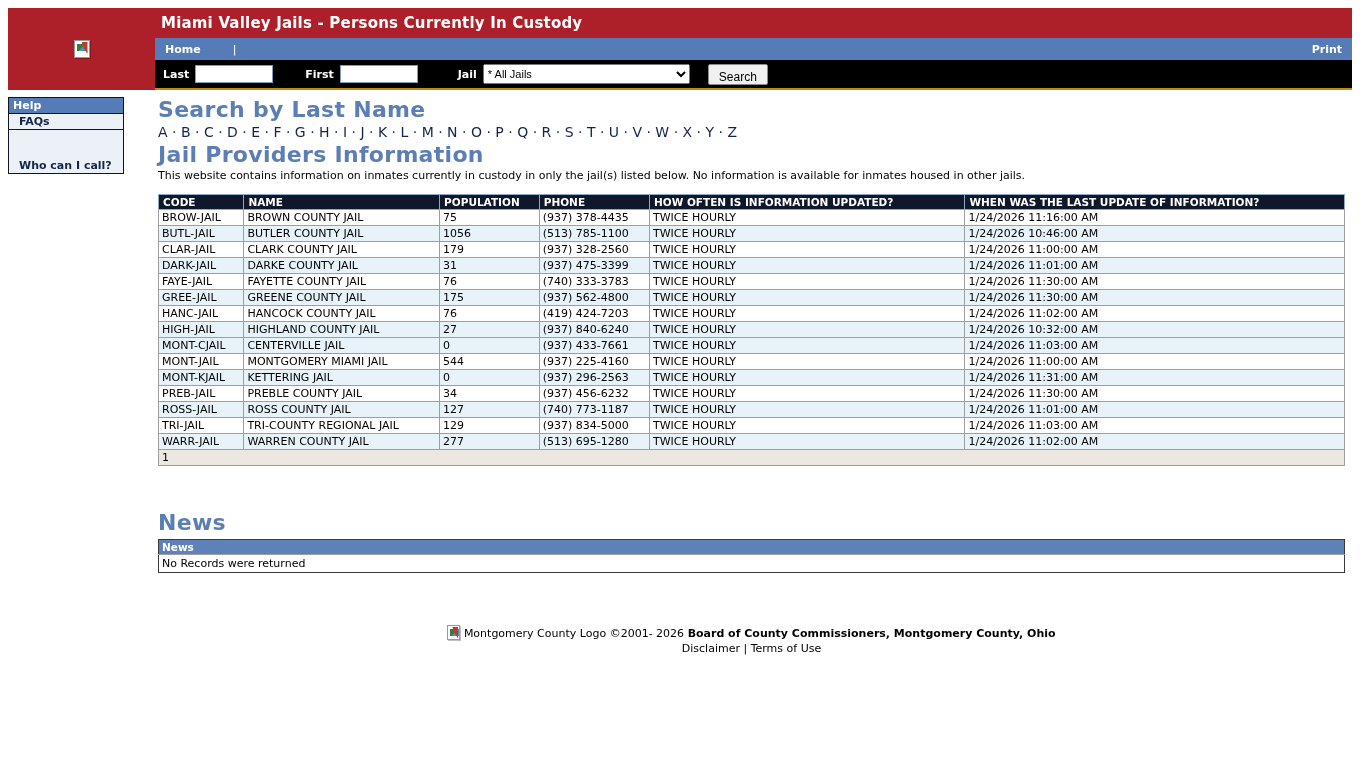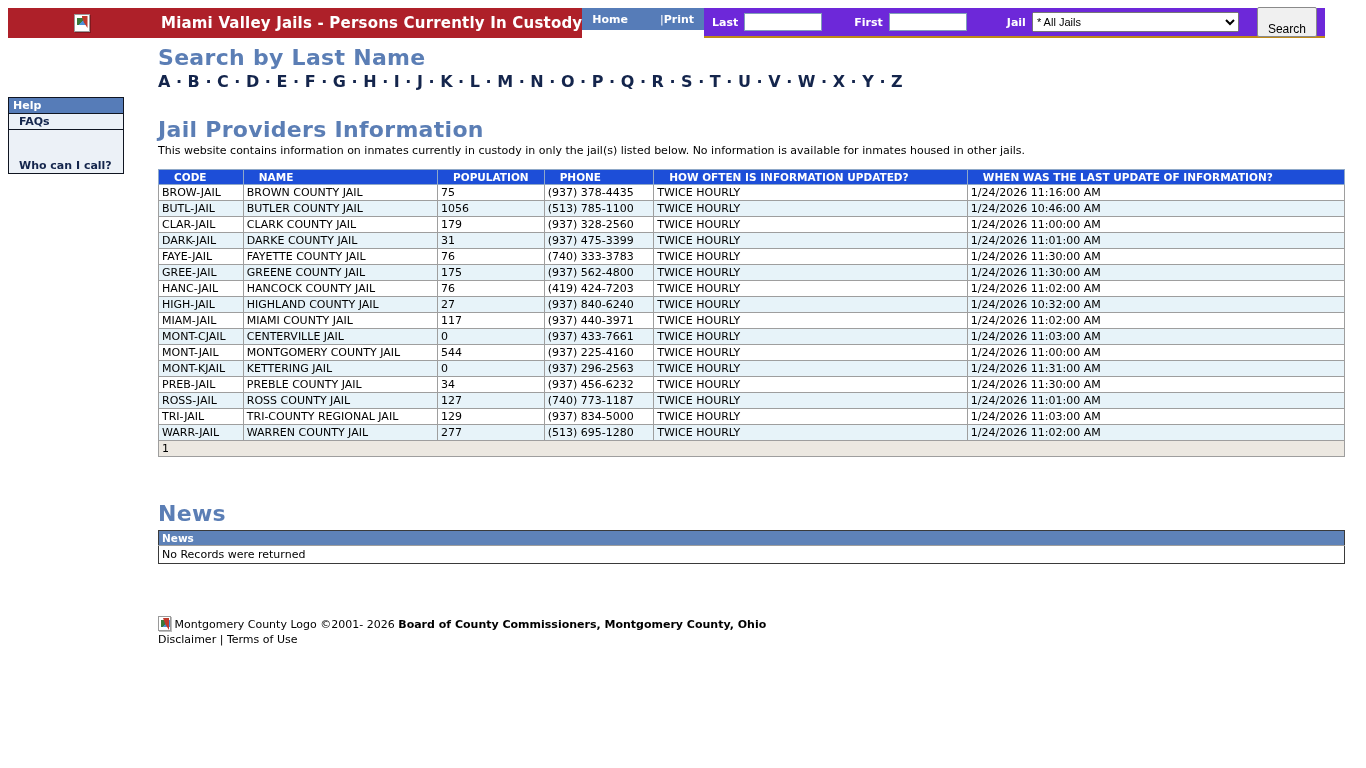--- a/index.html
+++ b/index.html
@@ -9,49 +9,49 @@
     font-family: "DejaVu Sans", "Liberation Sans", sans-serif;
     font-size: 11px; color: #000;
   }
 
   
   .header-wrap { display: flex; margin: 8px 14px 0 8px; }
   .logo-cell {
     width: 147px; background: #AE2029; display: flex;
     align-items: center; justify-content: center;
   }
-  .header-right { flex: 1; display: flex; }
+  .header-right { flex: 1; display: flex; flex-direction: column; }
   .title-bar {
     background: #AE2029; color: #fff; height: 30px;
     display: flex; align-items: center; padding-left: 6px;
     font-size: 15px; font-weight: bold; letter-spacing: .2px;
   }
   .nav-bar {
     background: #567CB8; color: #fff; height: 22px;
     display: flex; align-items: center; padding: 0 10px;
     font-weight: bold; font-size: 11px;
   }
   .nav-left { display: flex; align-items: center; gap: 32px; justify-content: space-between; }
   .nav-home { color:#fff; text-decoration: none; cursor: pointer; }
   .nav-sep { font-weight: normal; }
   .nav-print { margin-left: auto; color: #fff; text-decoration: none; cursor: pointer; }
   .search-bar {
-    background: #6d28d9; height: 30px; display: flex; align-items: center;
+    background: #000000; height: 30px; display: flex; align-items: center;
     padding: 0 8px; gap: 6px; border-bottom: 2px solid #C08A17;
   }
   .search-bar label { color: #fff; font-weight: bold; font-size: 11px; }
   .search-bar input[type="text"] {
     width: 78px; height: 18px; border: 1px solid #7f9db9; background:#fff;
     font-size: 11px; padding: 1px 2px;
   }
   .search-bar .lbl-first { margin-left: 26px; }
   .search-bar .lbl-jail { margin-left: 34px; }
   .jail-select { width: 207px; height: 20px; font-size: 11px; }
   .search-btn {
-    margin-left: 12px; height: 21px; padding: 14px 10px; font-size: 12px;
+    margin-left: 12px; height: 21px; padding: 5px 10px; font-size: 12px;
     background: #f0f0f0; border: 1px solid #8a8a8a; border-radius: 2px;
   }
 
   
   .broken-img {
     display: inline-block; width: 16px; height: 18px; background: #fff;
     border: 1px solid #9a9a9a; position: relative; overflow: hidden;
     box-shadow: 1px 1px 0 rgba(0,0,0,.25);
   }
   .broken-img::before {
@@ -78,32 +78,32 @@
     border-bottom: 1px solid #101521; cursor: pointer; font-size: 11px;
   }
   .sidebar-item:last-child { border-bottom: none; margin-top: 28px; }
 
   
   .main { margin: 7px 21px 0 158px; }
   .section-title {
     color: #5B7EB5; font-weight: bold; font-size: 22px; margin: 0 0 2px 0;
     letter-spacing: .3px;
   }
-  .alphabet { font-weight: bold; color: #14254C; font-size: 16px; margin-bottom: 26px; }
+  .alphabet { font-weight: normal; color: #14254C; font-size: 14px; margin-bottom: 2px; }
   .alphabet a { color: #14254C; text-decoration: none; cursor: pointer; }
   .alpha-sep { color: #14254C; }
   .providers-desc { font-size: 11px; margin: 1px 0 12px 0; }
 
   table.data-table {
     border-collapse: collapse; width: 100%;
     border: 1px solid #3a3a3a; font-size: 11px;
   }
   table.data-table th {
-    background: #1d4ed8; color: #fff; text-align: left; font-weight: bold;
-    padding: 1px 15px; border: 1px solid #8FA8C8; font-size: 10.5px;
+    background: #0f172a; color: #fff; text-align: left; font-weight: bold;
+    padding: 1px 4px; border: 1px solid #8FA8C8; font-size: 10.5px;
     text-transform: uppercase; white-space: nowrap;
   }
   table.data-table td {
     padding: 1px 3px; border: 1px solid #9e9e9e; white-space: nowrap; height: 13px;
   }
   tr.row-plain td { background: #ffffff; }
   tr.row-alt td { background: #E7F3F9; }
   td.pager-cell { background: #ECE8E1; font-size: 11px; }
 
   .col-code { width: 7.2%; } .col-name { width: 16.5%; }
@@ -115,21 +115,21 @@
     border-collapse: collapse; width: 100%;
     border: 1px solid #3a3a3a; font-size: 11px; margin-top: 4px;
   }
   table.news-table th {
     background: #5E82B8; color: #fff; text-align: left; font-weight: bold;
     padding: 1px 3px; font-size: 10.5px;
   }
   table.news-table td { padding: 2px 3px; background: #fff; border-top: 1px solid #9e9e9e; }
 
   
-  .footer { margin-top: 52px; text-align: left; font-size: 11px; }
+  .footer { margin-top: 52px; text-align: center; font-size: 11px; }
   .footer .bold { font-weight: bold; }
   .footer-links { margin-top: 2px; font-weight: normal; }
   .footer-links a { color: #000; text-decoration: none; cursor: pointer; }
 </style>
 </head>
 <body>
 
 <div class="header-wrap">
   <div class="logo-cell">
     <span class="broken-img"></span>
@@ -239,39 +239,31 @@
           <td>1/24/2026 11:02:00 AM</td>
         </tr>
         <tr class="row-alt">
           <td>HIGH-JAIL</td>
           <td>HIGHLAND COUNTY JAIL</td>
           <td>27</td>
           <td>(937) 840-6240</td>
           <td>TWICE HOURLY</td>
           <td>1/24/2026 10:32:00 AM</td>
         </tr>
-        <tr class="row-plain">
-          <td>MIAM-JAIL</td>
-          <td>MIAMI COUNTY JAIL</td>
-          <td>117</td>
-          <td>(937) 440-3971</td>
-          <td>TWICE HOURLY</td>
-          <td>1/24/2026 11:02:00 AM</td>
-        </tr>
         <tr class="row-alt">
           <td>MONT-CJAIL</td>
           <td>CENTERVILLE JAIL</td>
           <td>0</td>
           <td>(937) 433-7661</td>
           <td>TWICE HOURLY</td>
           <td>1/24/2026 11:03:00 AM</td>
         </tr>
         <tr class="row-plain">
           <td>MONT-JAIL</td>
-          <td>MONTGOMERY COUNTY JAIL</td>
+          <td>MONTGOMERY MIAMI JAIL</td>
           <td>544</td>
           <td>(937) 225-4160</td>
           <td>TWICE HOURLY</td>
           <td>1/24/2026 11:00:00 AM</td>
         </tr>
         <tr class="row-alt">
           <td>MONT-KJAIL</td>
           <td>KETTERING JAIL</td>
           <td>0</td>
           <td>(937) 296-2563</td>

